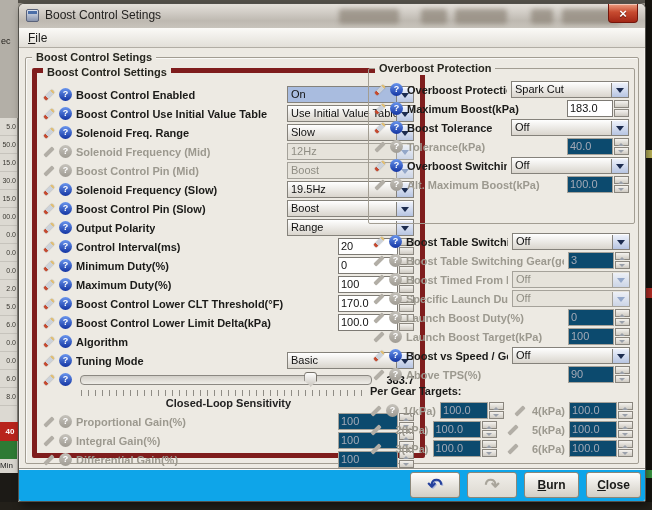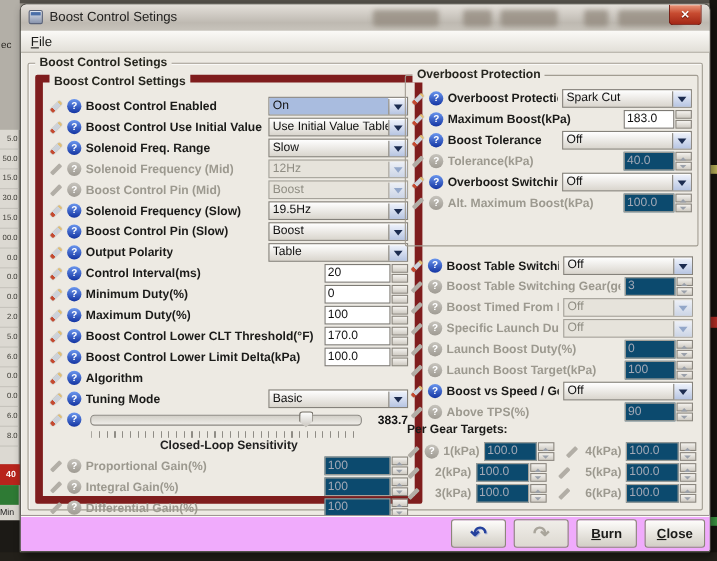--- a/index.html
+++ b/index.html
@@ -41,22 +41,22 @@
   .menubar{position:absolute;top:24px;left:0;right:0;height:20px;
            background:linear-gradient(#fbfaf7,#e2dfd8);border-bottom:1px solid #b1ada4;
            display:flex;align-items:center;padding-left:9px;box-sizing:border-box;}
   .menuitem{font-size:12px;color:#1a1a18;display:block;}
   .menuitem::first-letter{text-decoration:underline;}
 
   .gtitle{position:absolute;top:-8px;left:6px;background:#edeae3;padding:0 4px;
           font-weight:bold;font-size:11px;line-height:14px;color:#26261f;white-space:nowrap;}
   .outergroup{position:absolute;left:6px;right:6px;top:53px;bottom:37px;
               border:1px solid #a29d92;border-radius:2px;box-shadow:inset 1px 1px 0 rgba(255,255,255,.7);}
-  .leftgroup{position:absolute;left:6px;top:10px;bottom:5px;width:352px;box-sizing:border-box;
-             border:7px solid #7f1d1d;border-radius:2px;padding:13px 6px 0 6px;}
+  .leftgroup{position:absolute;left:6px;top:10px;bottom:5px;width:393px;box-sizing:border-box;
+             border:5px solid #7f1d1d;border-radius:2px;padding:13px 6px 0 6px;}
   .rightcol{position:absolute;left:342px;right:3px;top:10px;bottom:5px;}
   .obgroup{position:relative;height:156px;box-sizing:border-box;border:1px solid #a29d92;border-radius:2px;padding:12px 5px 0 5px;}
   .xrows{margin-top:9px;padding:0 5px;}
 
   
   .row{display:flex;align-items:center;height:17px;margin-bottom:2px;}
   .lbl{font-size:11px;font-weight:bold;color:#1b1b19;white-space:nowrap;overflow:hidden;margin-right:4px;}
   .dis .lbl{color:#9c998f;}
 
   .pic{position:relative;width:13px;height:13px;flex:0 0 13px;}
@@ -112,21 +112,21 @@
   .scaption{text-align:center;font-size:11px;font-weight:bold;color:#222;height:14px;margin-bottom:2px;}
 
   .pgtitle{font-size:11px;font-weight:bold;color:#1b1b19;height:15px;margin:2px 0 2px 2px;}
   .gearwrap{padding:0 2px;}
   .gearrow{display:grid;grid-template-columns:1fr 1fr;gap:0 10px;margin-bottom:2px;}
   .gcell{display:flex;align-items:center;height:17px;}
   .glbl{font-size:11px;font-weight:bold;color:#9c998f;margin-left:auto;white-space:nowrap;}
 
   
   .footer{position:absolute;left:0;right:0;bottom:0;height:33px;box-sizing:border-box;
-          border-top:1px solid #96928a;box-shadow:inset 0 1px 0 #fbfaf7;background:#f0abfc;
+          border-top:1px solid #96928a;box-shadow:inset 0 1px 0 #fbfaf7;background:#0ea5e9;
           display:flex;align-items:center;justify-content:flex-end;padding-right:4px;border-radius:0 0 2px 2px;}
   .fbtn{height:26px;box-sizing:border-box;border:1px solid #8b8779;border-radius:3px;
         background:linear-gradient(#fefdfb,#d2cec5);display:flex;align-items:center;justify-content:center;margin-left:7px;}
   .fbtn .blabel{display:block;font-size:12px;font-weight:bold;color:#1a1a18;}
   .fbtn .blabel::first-letter{text-decoration:underline;}
   .btxt{width:55px;}
   .ubtn{width:50px;}
   .uicon::after{content:"↶";font-size:18px;font-weight:bold;color:#24409c;text-shadow:1px 1px 0 #aab4d6;}
   .rdis{background:linear-gradient(#f0eee9,#ddd9d1);}
   .ricon::after{content:"↷";font-size:18px;font-weight:bold;color:#a9a59b;}
@@ -253,21 +253,21 @@
           <span class="combo wl">
               <span class="cval">Boost</span>
               <span class="carw"></span>
             </span>
         </div>
         <div class="row">
           <span class="pic"></span>
             <span class="hic"></span>
           <span class="lbl">Output Polarity</span>
           <span class="combo wl">
-              <span class="cval">Table</span>
+              <span class="cval">Range</span>
               <span class="carw"></span>
             </span>
         </div>
         <div class="row">
           <span class="pic"></span>
             <span class="hic"></span>
           <span class="lbl">Control Interval(ms)</span>
           <span class="spin swl">
               <span class="sval">20</span>
               <span class="sbtns">

